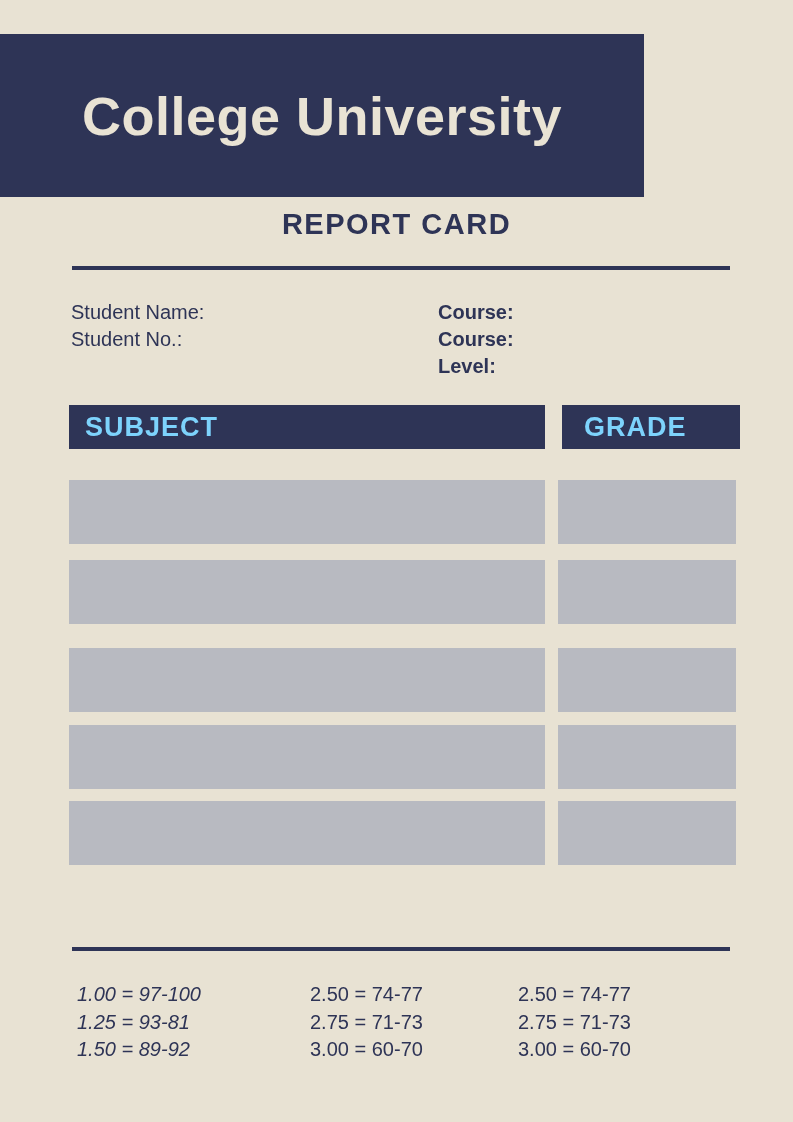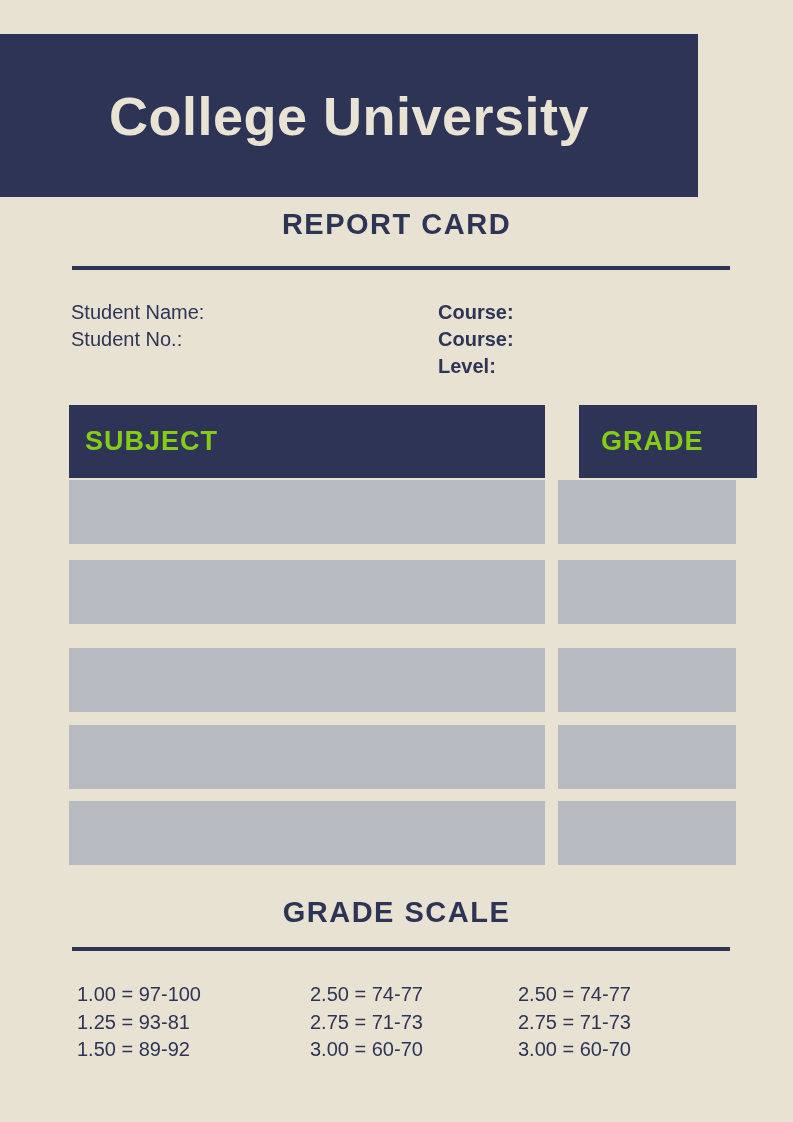--- a/index.html
+++ b/index.html
@@ -15,21 +15,21 @@
     margin: 0 auto;
     background: #e8e2d3;
     overflow: hidden;
   }
 
   
   .band {
     position: absolute;
     left: 0;
     top: 34px;
-    width: 698px;
+    width: 644px;
     height: 163px;
     background: #2e3456;
     display: flex;
     align-items: center;
     justify-content: center;
   }
   .band h1 {
     margin: 0;
     font-size: 54px;
     font-weight: 800;
@@ -69,31 +69,31 @@
     line-height: 27px;
     color: #2e3456;
   }
   .info-left  { left: 71px; }
   .info-right { left: 438px; font-weight: bold; }
 
   
   .th {
     position: absolute;
     top: 405px;
-    height: 73px;
+    height: 44px;
     background: #2e3456;
-    color: #84cc16;
+    color: #7dd3fc;
     font-size: 27px;
     font-weight: 800;
     letter-spacing: 1px;
     display: flex;
     align-items: center;
   }
   .th-subject { left: 69px; width: 476px; padding-left: 16px; box-sizing: border-box; }
-  .th-grade   { left: 579px; width: 178px; padding-left: 22px; box-sizing: border-box; text-align: center; }
+  .th-grade   { left: 562px; width: 178px; padding-left: 22px; box-sizing: border-box; text-align: center; }
 
   .cell {
     position: absolute;
     height: 64px;
     background: #b8bac1;
   }
   .cell.subject { left: 69px;  width: 476px; }
   .cell.grade   { left: 558px; width: 178px; }
   .r1 { top: 480px; }
   .r2 { top: 560px; }
@@ -103,21 +103,21 @@
 
   
   .gs-col {
     position: absolute;
     top: 981px;
     font-size: 20px;
     line-height: 27.5px;
     color: #2e3456;
     white-space: nowrap;
   }
-  .gs-col-1 { left: 77px; }
+  .gs-col-1 { left: 77px; font-style: italic; }
   .gs-col-2 { left: 310px; }
   .gs-col-3 { left: 518px; }
 </style>
 </head>
 <body>
 
 <div class="page">
 
   <div class="band">
     <h1>College University</h1>
@@ -147,21 +147,20 @@
 
   <div class="cell subject r3"></div>
   <div class="cell grade r3"></div>
 
   <div class="cell subject r4"></div>
   <div class="cell grade r4"></div>
 
   <div class="cell subject r5"></div>
   <div class="cell grade r5"></div>
 
-  <div class="section-heading gs-heading">GRADE SCALE</div>
   <div class="divider divider-2"></div>
 
   <div class="gs-col gs-col-1">
     <div>1.00 = 97-100</div>
     <div>1.25 = 93-81</div>
     <div>1.50 = 89-92</div>
   </div>
   <div class="gs-col gs-col-2">
     <div>2.50 = 74-77</div>
     <div>2.75 = 71-73</div>

